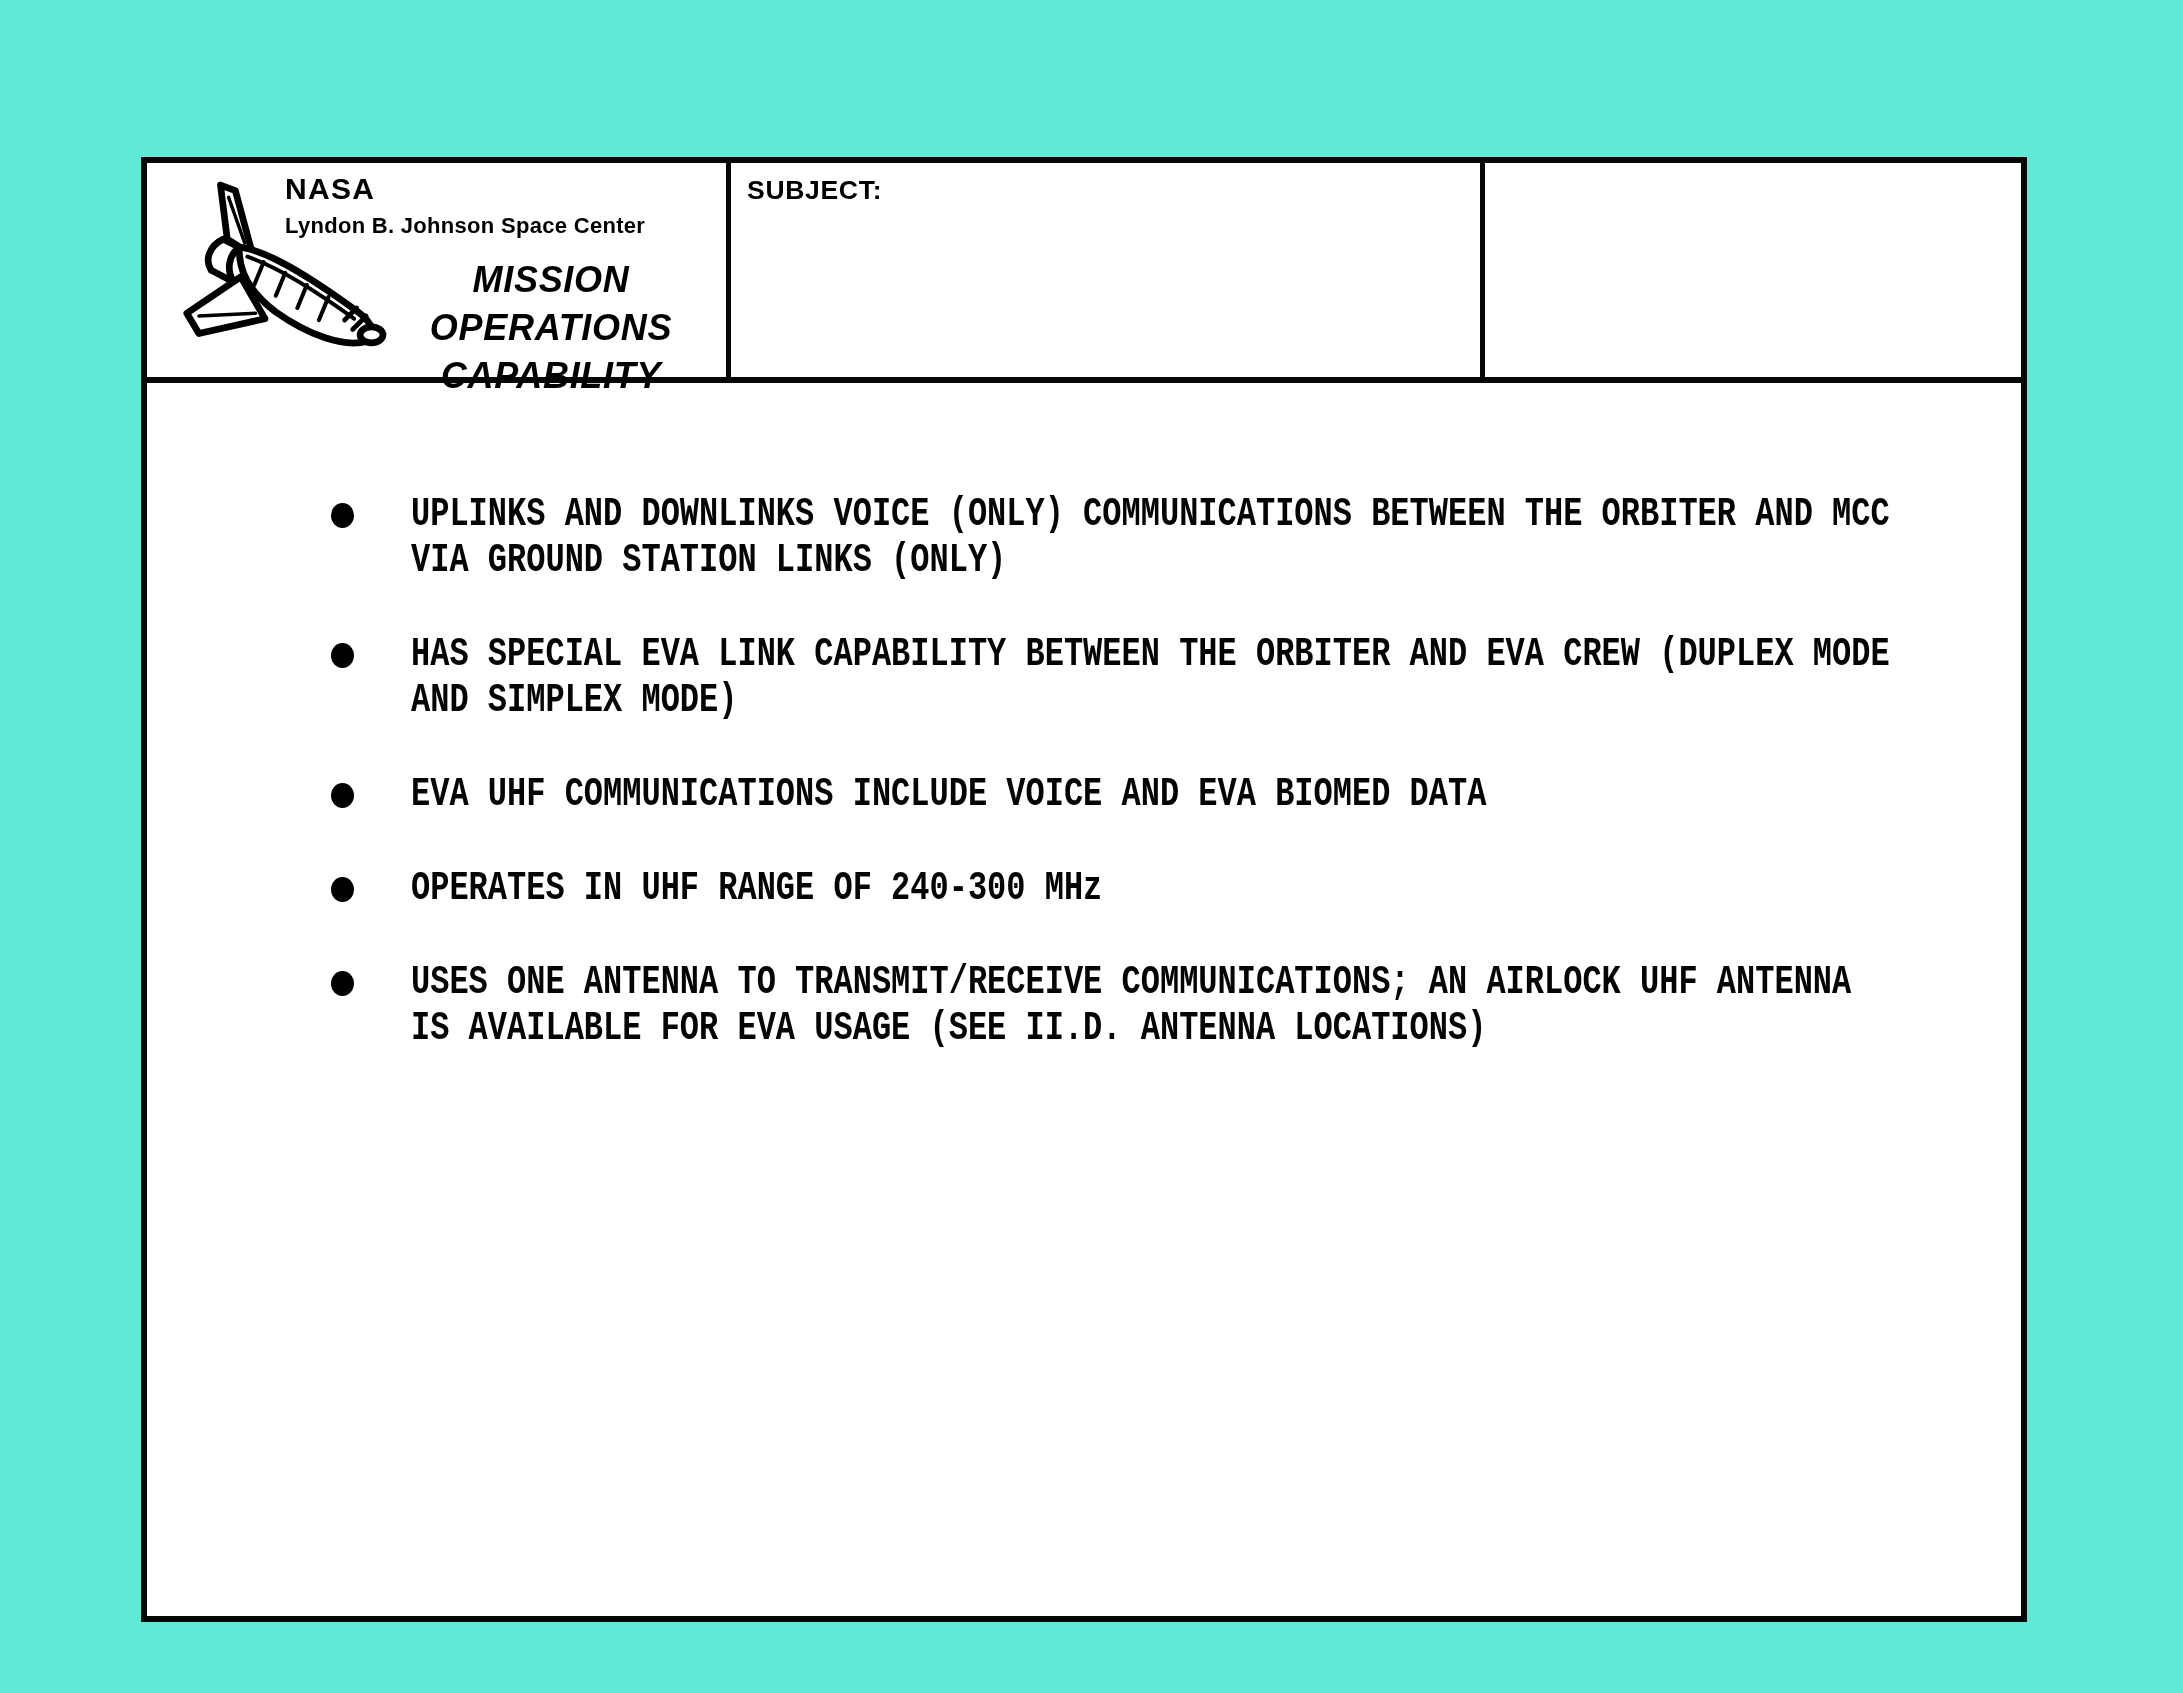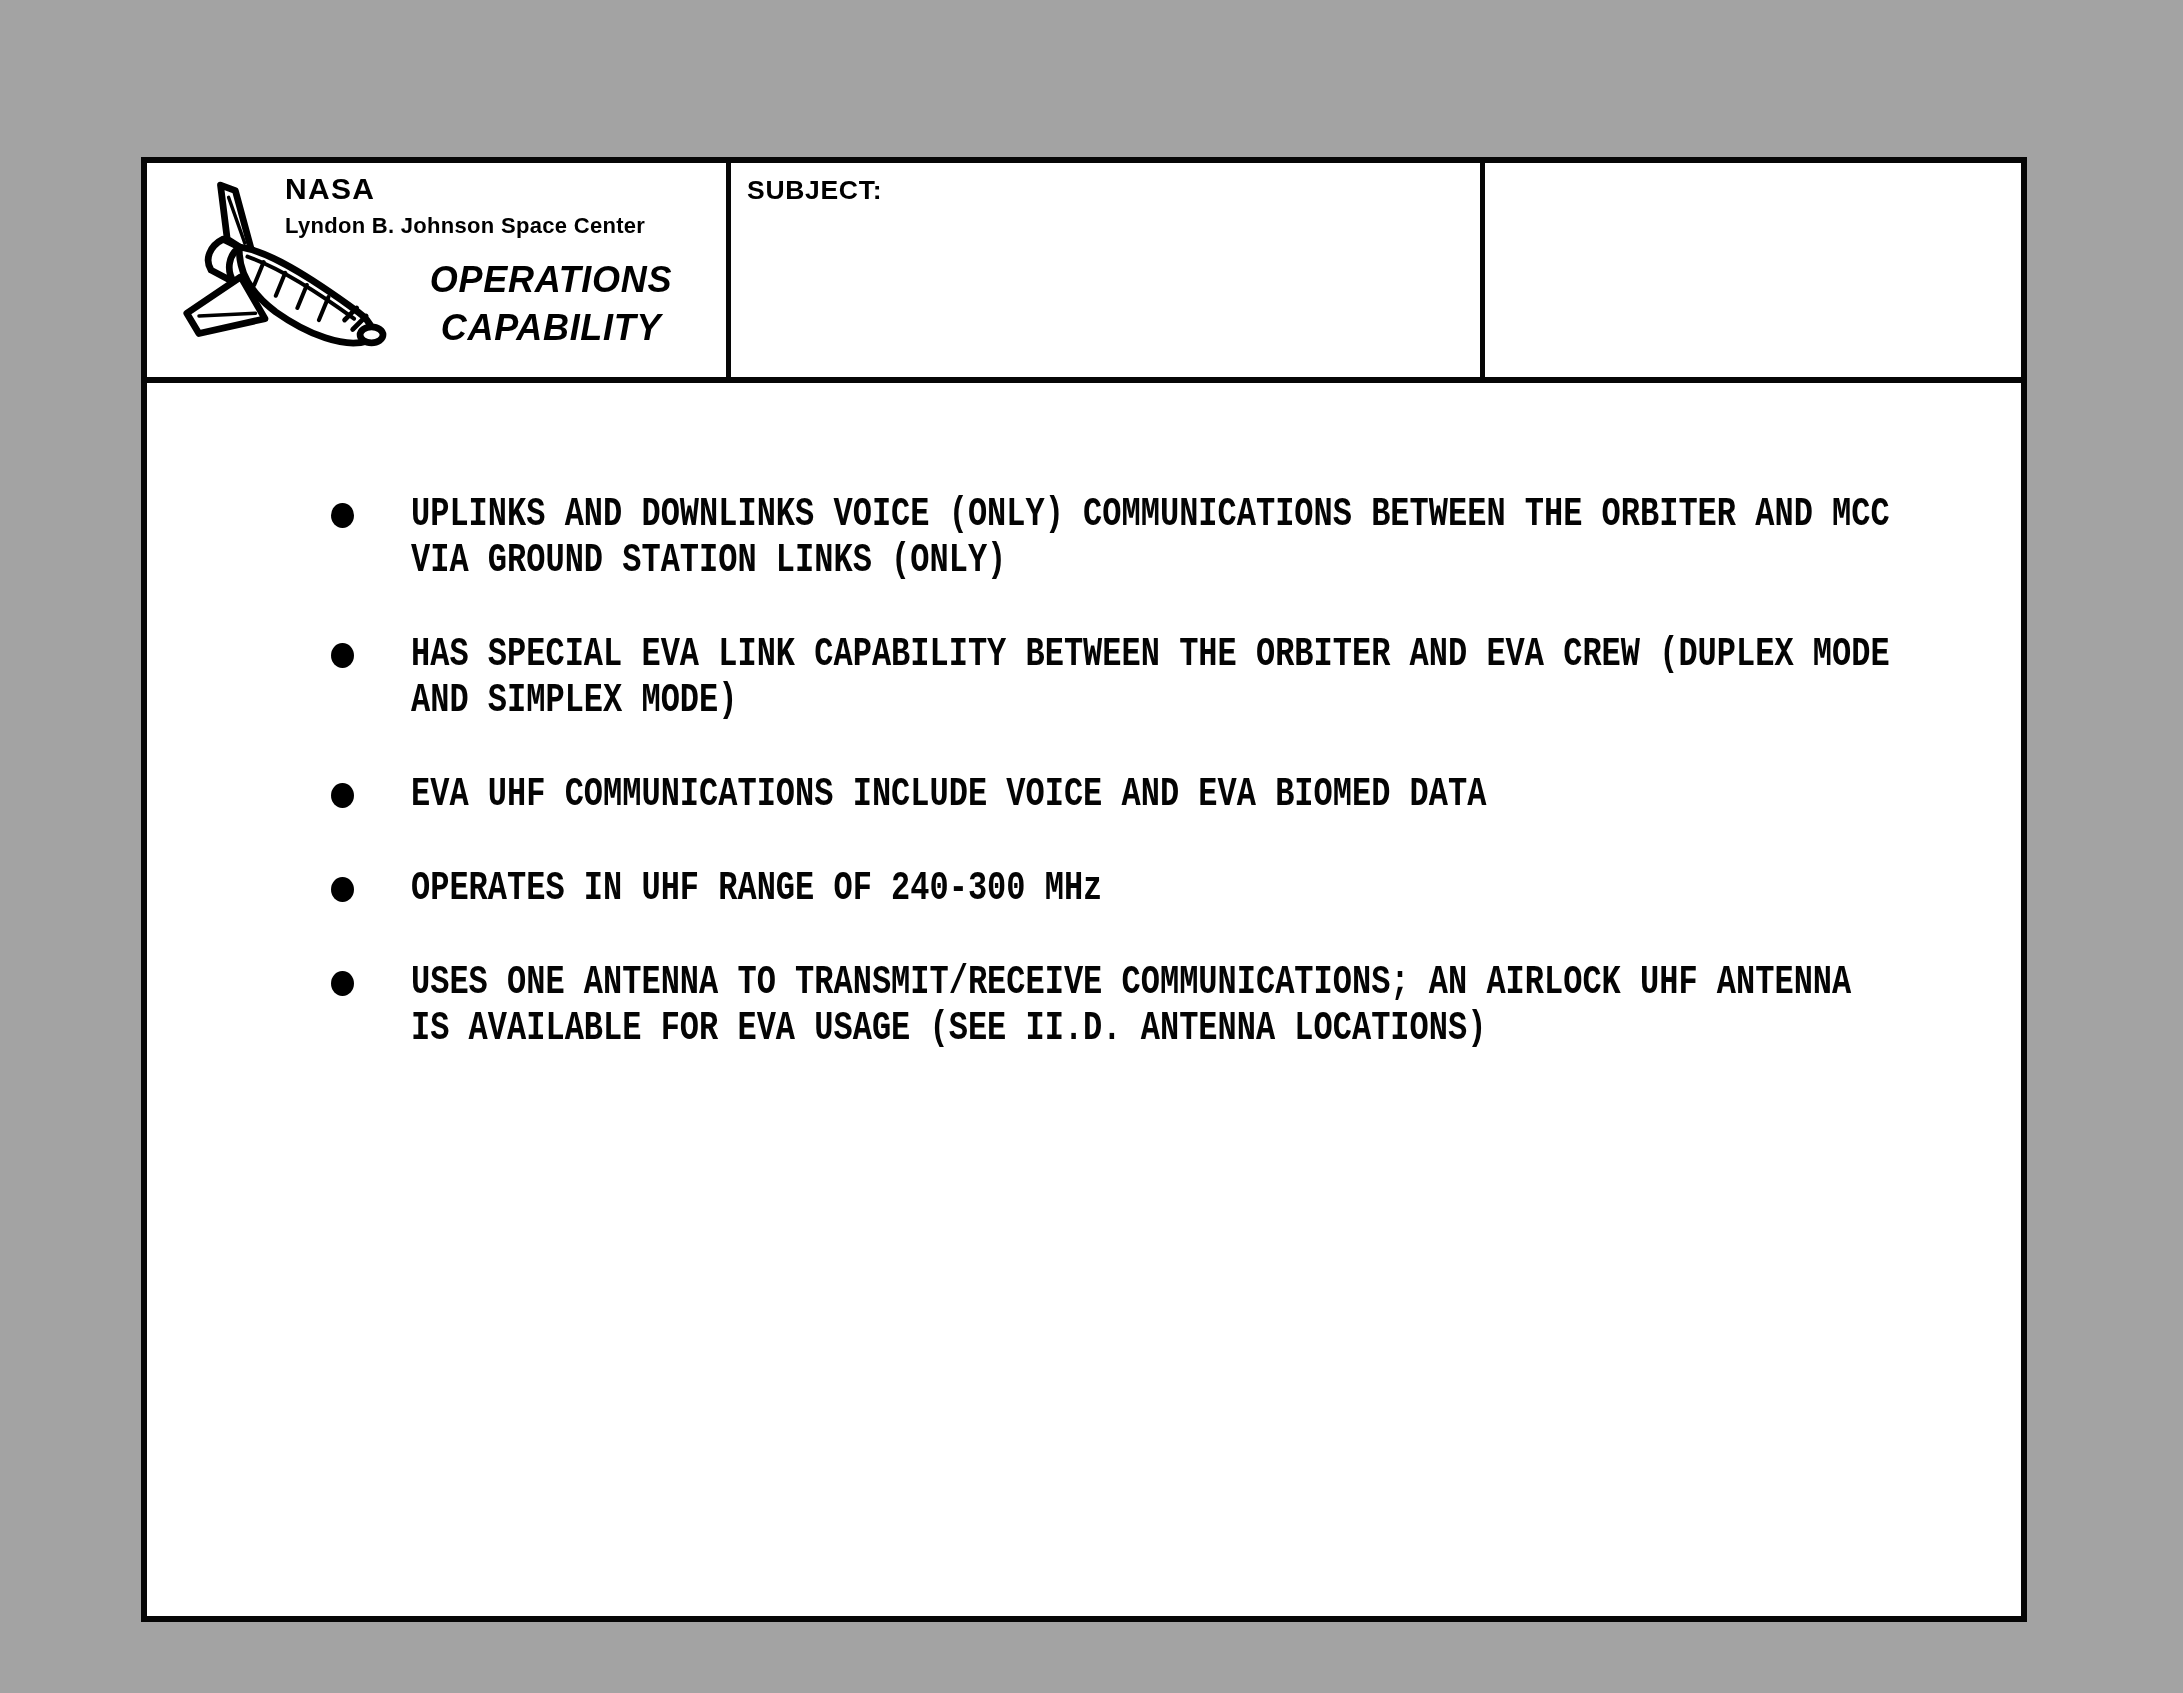--- a/index.html
+++ b/index.html
@@ -4,21 +4,21 @@
 <style>
   html, body {
     margin: 0;
     padding: 0;
     background: #ffffff;
   }
   .page {
     position: relative;
     width: 2183px;
     height: 1694px;
-    background: #a3a3a3;
+    background: #5eead4;
     color: #000000;
     font-family: "Liberation Sans", sans-serif;
     overflow: hidden;
   }
   .doc-frame {
     position: absolute;
     left: 141px;
     top: 157px;
     width: 1874px;
     height: 1453px;
@@ -202,20 +202,21 @@
             <path d="M34,202 L118,198" fill="none" stroke-width="5"></path>
 
             <path d="M250,208 L268,190 M262,222 L282,202" fill="none" stroke-width="7"></path>
 
             <ellipse cx="290" cy="230" rx="17" ry="12"></ellipse>
           </g>
         </svg>
         <div class="nasa-line">NASA</div>
         <div class="center-line">Lyndon B. Johnson Space Center</div>
         <div class="directorate-block">
+          <div>MISSION</div>
           <div>OPERATIONS</div>
           <div>CAPABILITY</div>
         </div>
       </div>
 
       <div class="cell subject-cell">
         <div class="field-label subject-label">SUBJECT:</div>
       </div>
 
 

